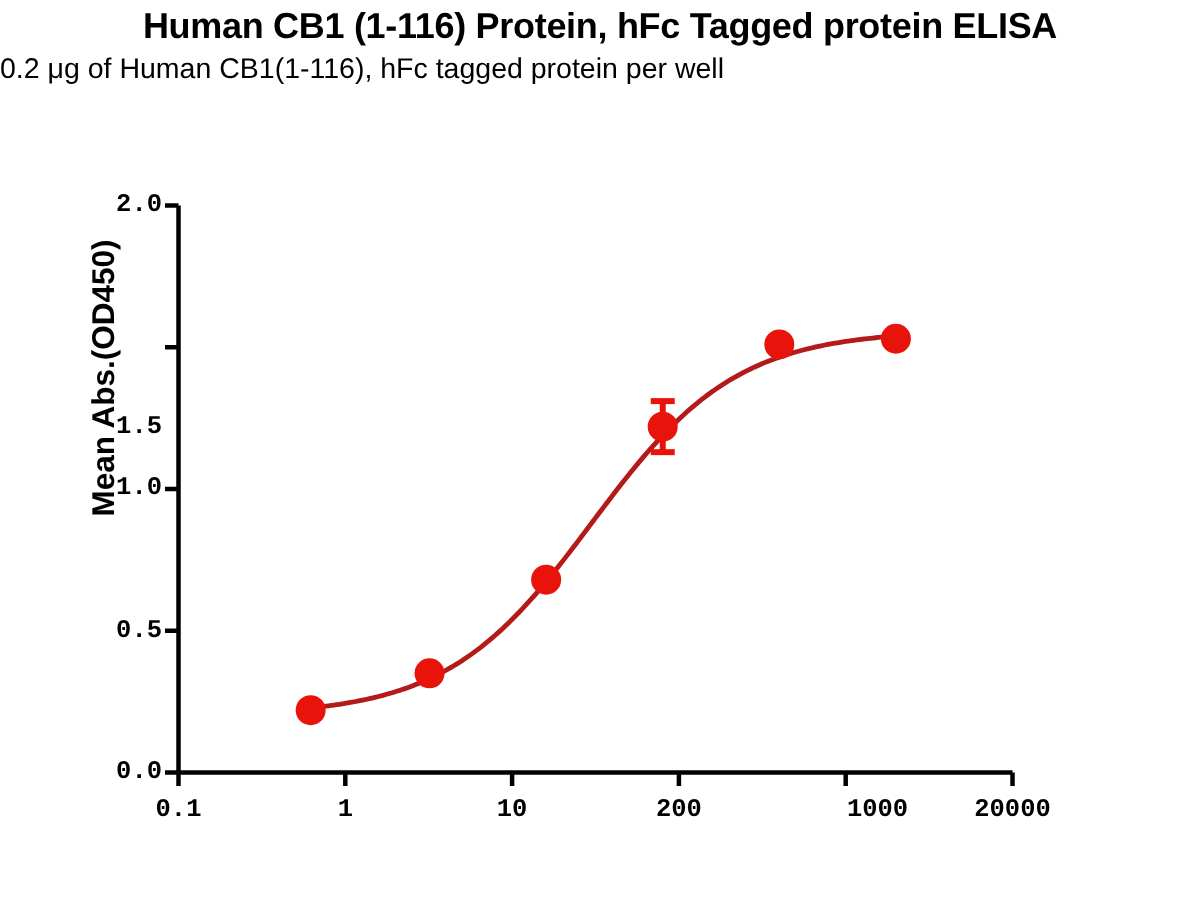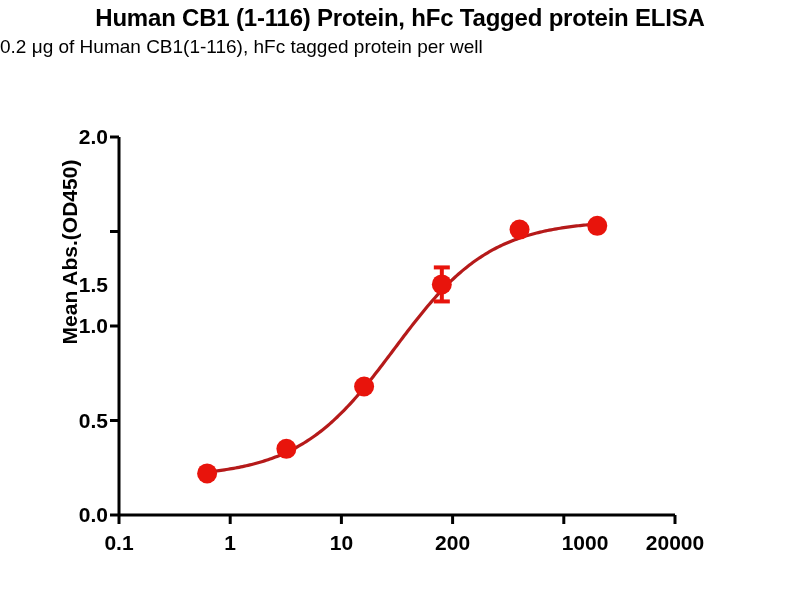--- a/index.html
+++ b/index.html
@@ -65,23 +65,24 @@
     left: 0;
     top: 563px;
     width: 800px;
     text-align: center;
     font-size: 20px;
     font-weight: bold;
     white-space: nowrap;
   }
   .tick-label {
     position: absolute;
-    font-size: 21px;
+    font-size: 17px;
     font-weight: bold;
     white-space: nowrap;
+    font-family: Liberation Mono, monospace;
   }
   .ytick-label {
     text-align: right;
     transform: translateY(-50%);
   }
   .xtick-label {
     text-align: left;
     transform: translateX(-50%);
   }
 </style>

